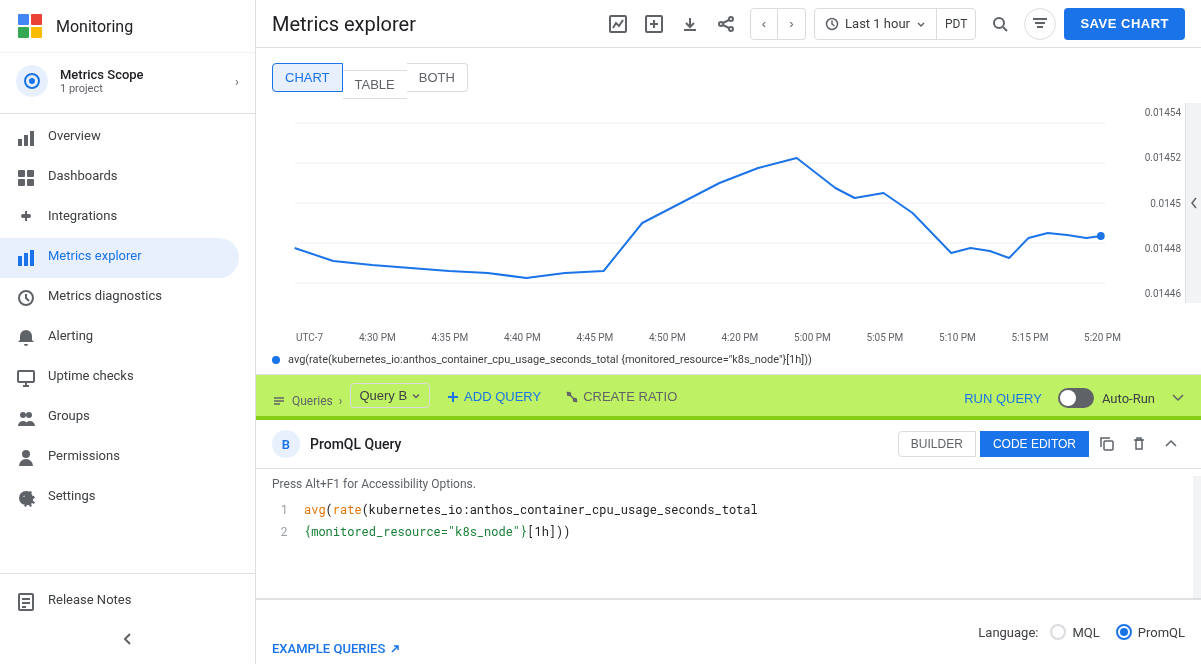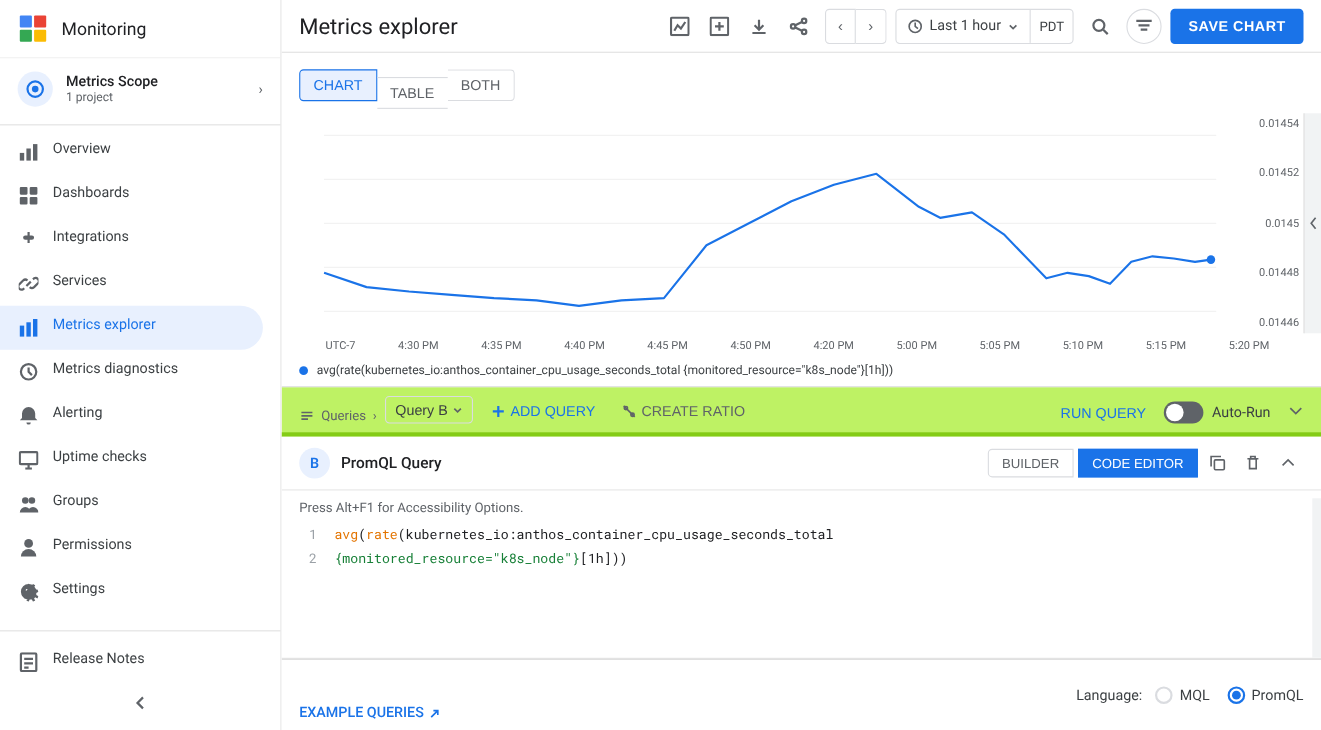--- a/index.html
+++ b/index.html
@@ -147,28 +147,20 @@
     <span class="nav-label">Dashboards</span>
   </div>
   <div class="nav-item">
     <div class="nav-icon">
       <svg width="18" height="18" viewBox="0 0 18 18" fill="currentColor">
           <path d="M8 2h2v3h2a2 2 0 110 4h-2v3H8v-3H6a2 2 0 110-4h2V2z"></path>
         </svg>
     </div>
     <span class="nav-label">Integrations</span>
   </div>
-  <div class="nav-item">
-    <div class="nav-icon">
-      <svg width="18" height="18" viewBox="0 0 18 18" fill="none" stroke="currentColor" stroke-width="2">
-          <path d="M7 11l4-4M5 13l-1 1a3 3 0 01-4-4l4-4a3 3 0 014 0M13 5l1-1a3 3 0 014 4l-4 4a3 3 0 01-4 0"></path>
-        </svg>
-    </div>
-    <span class="nav-label">Services</span>
-  </div>
   <div class="nav-item active">
     <div class="nav-icon">
       <svg width="18" height="18" viewBox="0 0 18 18" fill="currentColor">
           <rect x="1" y="7" width="4" height="10"></rect>
           <rect x="7" y="4" width="4" height="13"></rect>
           <rect x="13" y="1" width="4" height="16"></rect>
         </svg>
     </div>
     <span class="nav-label">Metrics explorer</span>
   </div>
@@ -346,21 +338,21 @@
           <span>0.01446</span>
         </div>
 
         <div style="width: 16px; background: #f1f3f4; display: flex; align-items: center; justify-content: center; cursor: pointer; border-left: 1px solid #e0e0e0; color: #5f6368; flex-shrink: 0; height: 200px;">
           <svg width="10" height="16" viewBox="0 0 10 16" fill="none" stroke="#5f6368" stroke-width="1.5">
               <path d="M7 3l-4 5 4 5"></path>
             </svg>
         </div>
       </div>
 
-      <div style="display: flex; justify-content: space-between; padding: 2px 47px 2px 40px; font-size: 10px; color: #5f6368;">
+      <div style="display: flex; justify-content: space-between; padding: 2px 80px 2px 40px; font-size: 10px; color: #5f6368; margin-top: 24px;">
         <span>UTC-7</span>
         <span>4:30 PM</span>
         <span>4:35 PM</span>
         <span>4:40 PM</span>
         <span>4:45 PM</span>
         <span>4:50 PM</span>
         <span>4:20 PM</span>
         <span>5:00 PM</span>
         <span>5:05 PM</span>
         <span>5:10 PM</span>

